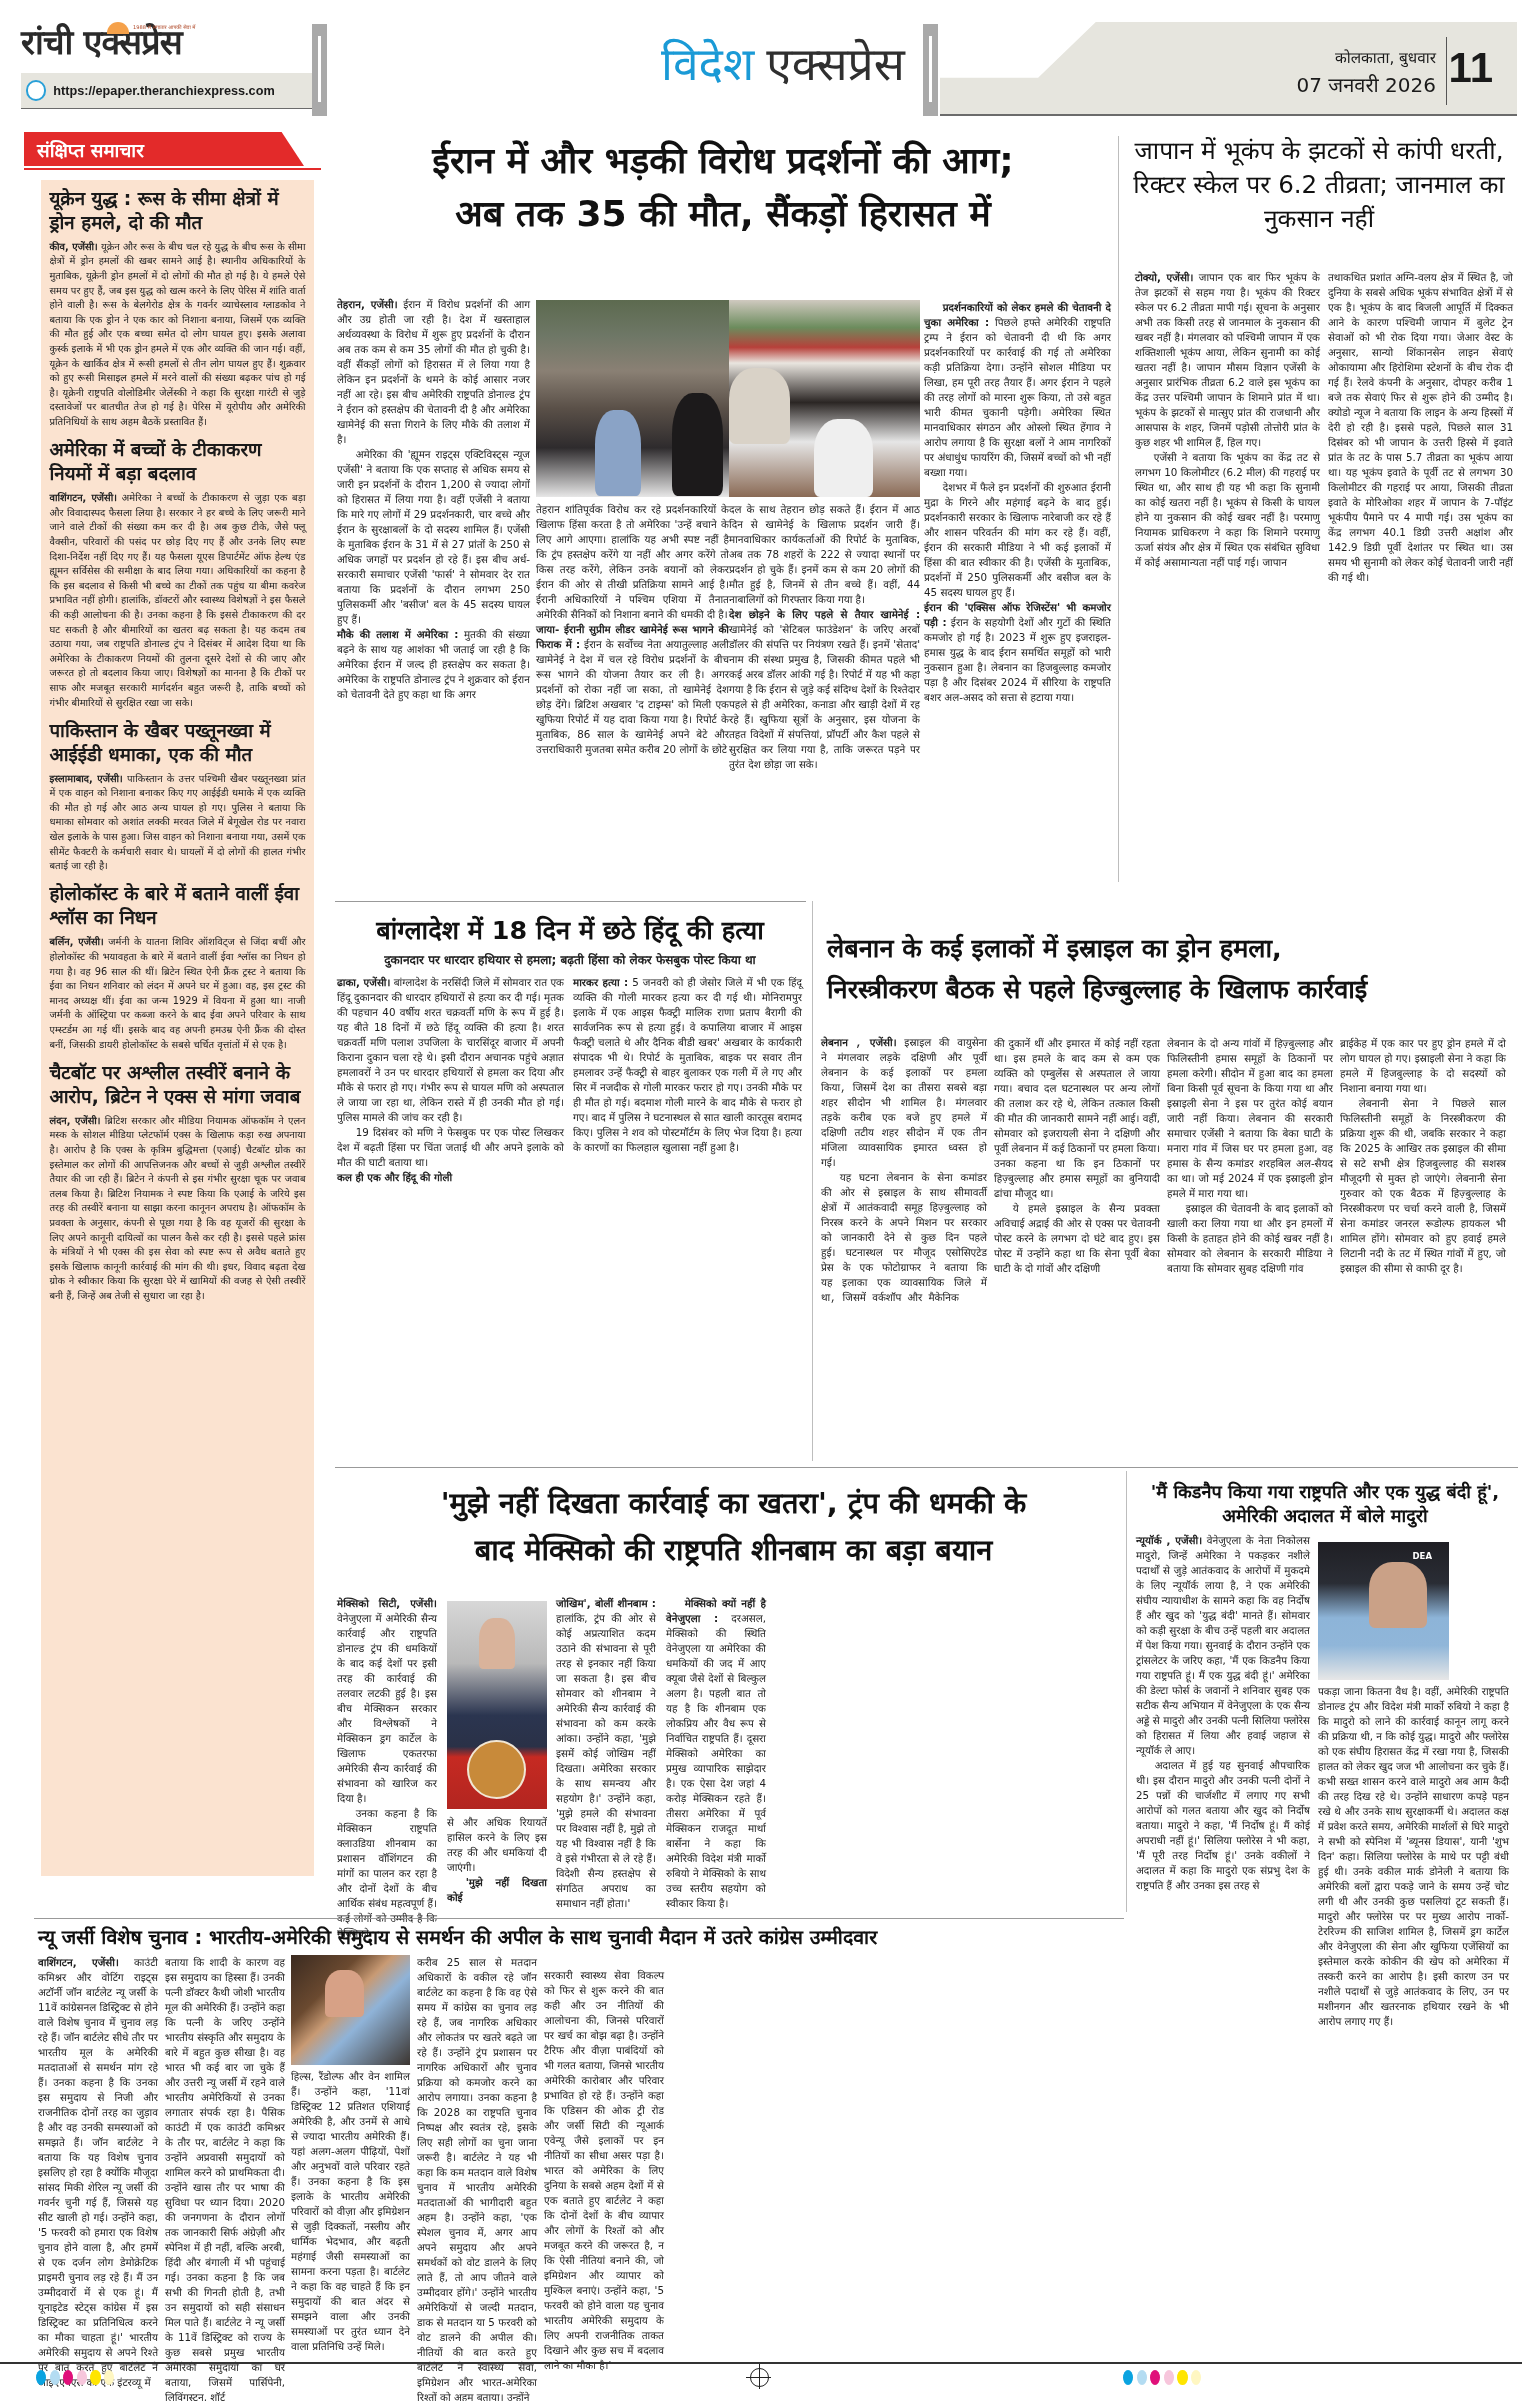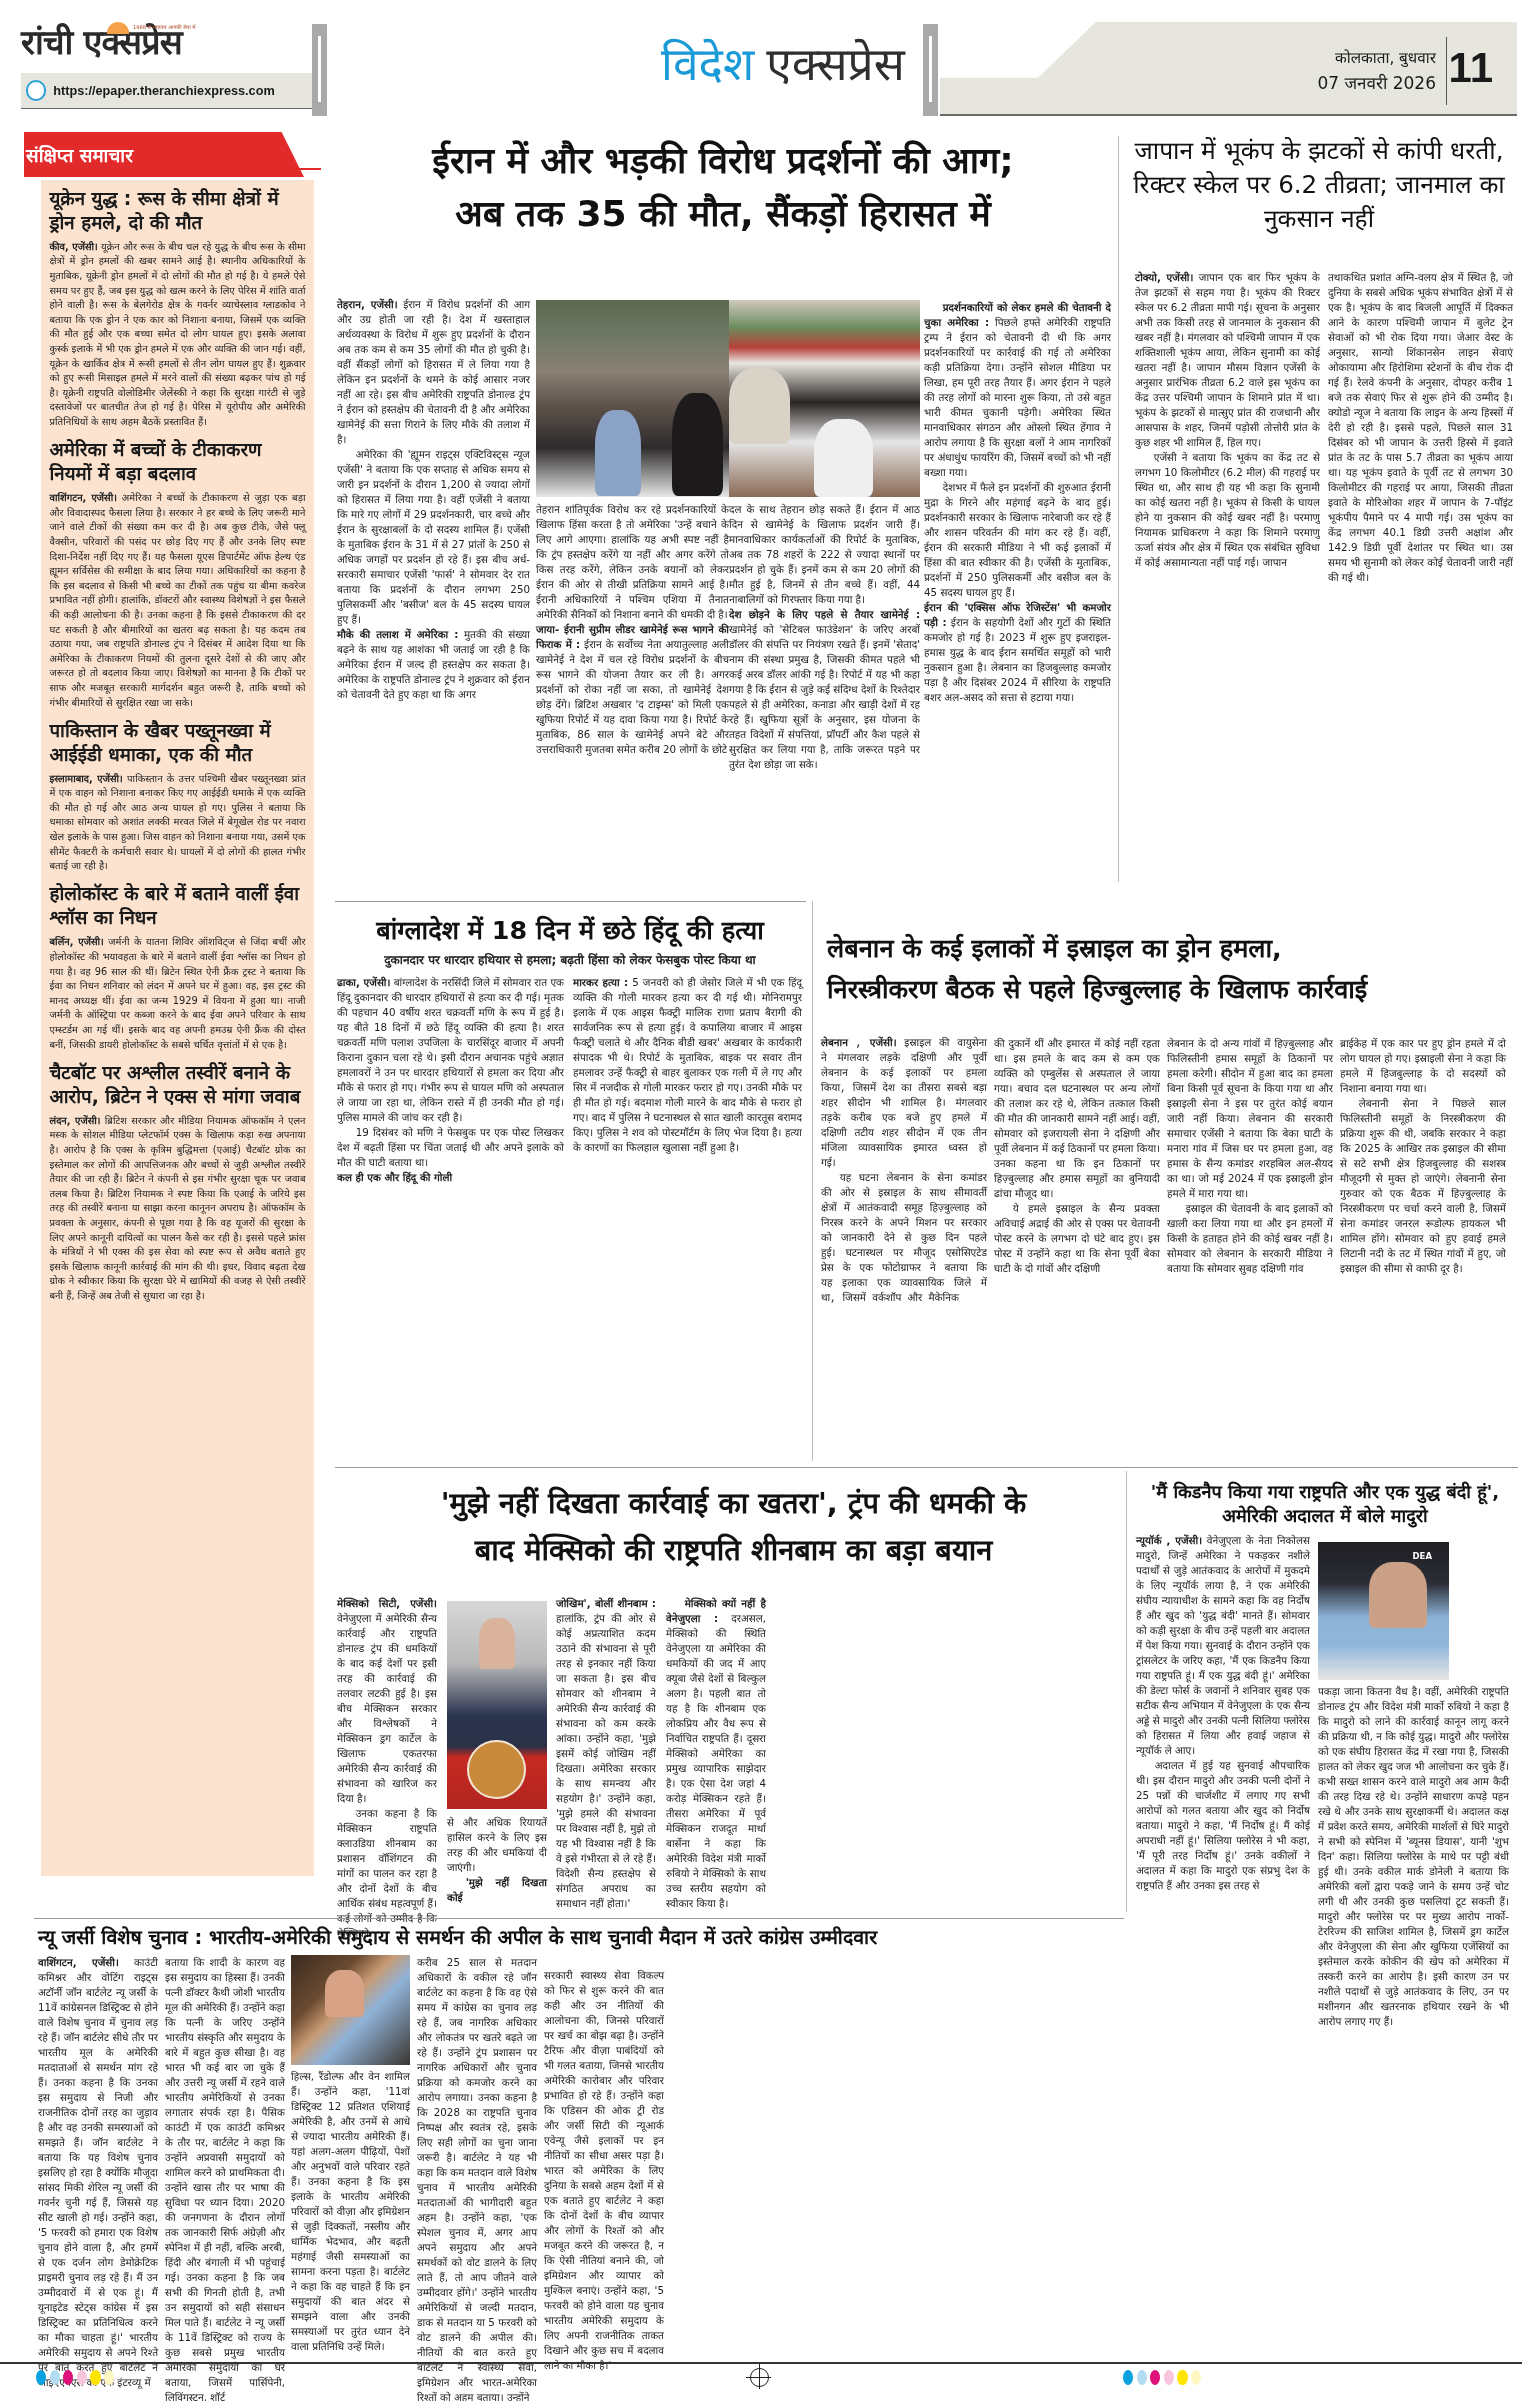--- a/index.html
+++ b/index.html
@@ -19,26 +19,26 @@
   .bracket-left::after { content: ""; position: absolute; left: 6px; top: 12px; width: 2.5px; height: 66px; background: #fff; }
   .section-title { position: absolute; left: 661px; top: 24px; height: 76px; display: flex; align-items: center; }
   .section-title .st1 { font-family: "DejaVu Sans", sans-serif; font-size: 46px; color: #1a9ad6; }
   .section-title .st2 { font-family: "DejaVu Sans", sans-serif; font-size: 46px; color: #2f2f2f; margin-left: 12px; }
   .date-panel { position: absolute; left: 923px; top: 22px; width: 594px; height: 95px; }
   .date-bg { position: absolute; left: 17px; top: 0; width: 577px; height: 93px; background: #e6e5de; clip-path: polygon(0 60%, 17% 60%, 27% 0, 100% 0, 100% 100%, 0 100%); }
   .bracket-right { position: absolute; left: 0; top: 1.7px; width: 15.3px; height: 92px; background: #a9a9a9; }
   .bracket-right::after { content: ""; position: absolute; left: 6px; top: 12px; width: 2.5px; height: 66px; background: #fff; }
   .date-rule { position: absolute; left: 17px; top: 92px; width: 577px; height: 1.7px; background: #6b6b6b; }
   .date-city { position: absolute; right: 81px; top: 25.4px; font-size: 15.3px; color: #1a1a1a; }
-  .date-date { position: absolute; right: 81px; top: 49px; font-size: 17px; color: #1a1a1a; }
+  .date-date { position: absolute; right: 81px; top: 49px; font-size: 20px; color: #1a1a1a; }
   .date-sep { position: absolute; right: 70px; top: 15.3px; width: 0.8px; height: 68px; background: #555; }
   .page-num { position: absolute; right: 24px; top: 22px; font-family: "Liberation Sans", sans-serif; font-weight: bold; font-size: 42px; color: #1a1a1a; }
 
   
-  .sidebar-head { position: absolute; left: 24px; top: 132px; width: 280px; height: 45px; background: #e32a2a; clip-path: polygon(0 0, 92% 0, 100% 100%, 0 100%); display: flex; align-items: center; padding-left: 2px; }
+  .sidebar-head { position: absolute; left: 24px; top: 132px; width: 280px; height: 34px; background: #e32a2a; clip-path: polygon(0 0, 92% 0, 100% 100%, 0 100%); display: flex; align-items: center; padding-left: 13px; }
   .sidebar-head span { color: #fff; font-weight: bold; font-size: 18.7px; }
   .sidebar-rule { position: absolute; left: 24px; top: 168px; width: 297px; height: 1.7px; background: #e32a2a; }
   .sidebar { position: absolute; left: 41px; top: 180px; width: 273px; height: 1696px; background: #fbe3d0; padding: 6.8px 8.5px 0 8.5px; }
   .brief { margin-bottom: 8.5px; }
   .brief h3 { font-size: 18.7px; line-height: 24px; font-weight: bold; color: #1a1a1a; margin-bottom: 5.1px; }
   .brief p { font-size: 9.8px; line-height: 14.6px; text-align: justify; color: #222; }
   .brief p b { font-weight: bold; }
 
   
   .iran-headline { position: absolute; left: 335px; top: 134px; width: 776px; text-align: center; font-weight: bold; font-size: 36px; line-height: 53px; color: #111; }

